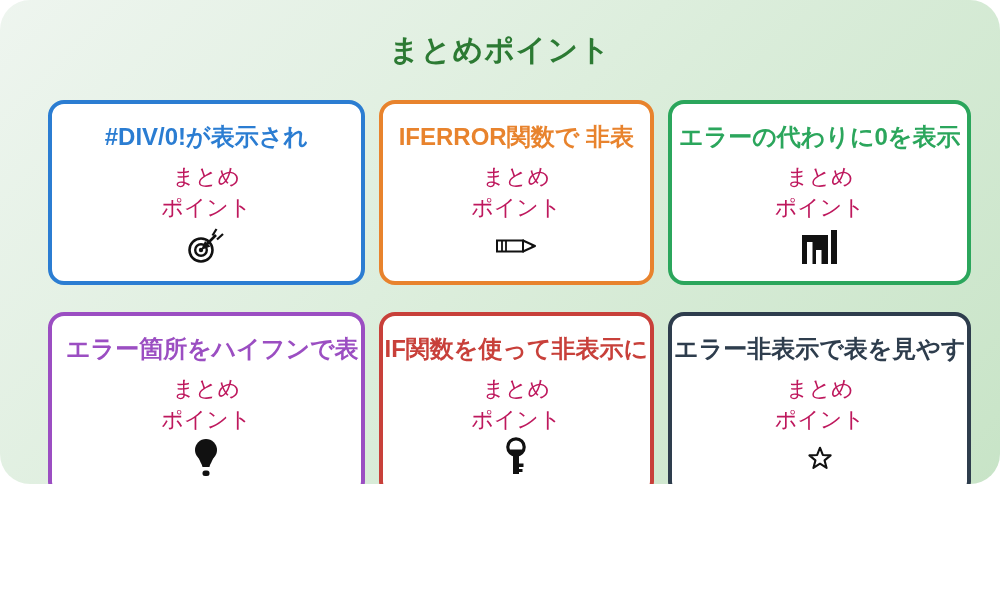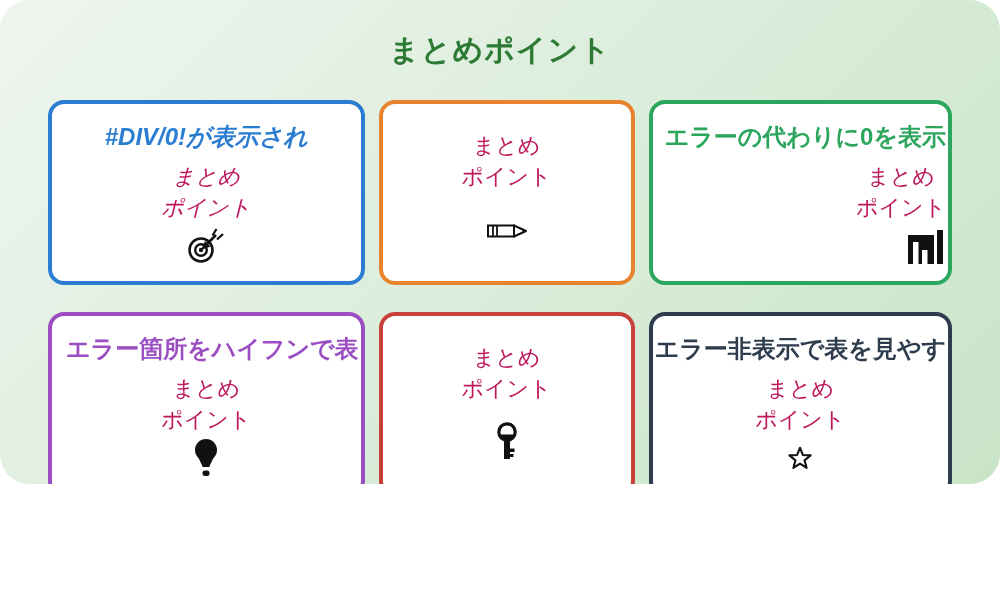--- a/index.html
+++ b/index.html
@@ -58,56 +58,57 @@
 </style>
 </head>
 <body>
 
 <div class="page">
 
   <div class="page-title" style="color: rgb(44, 122, 51);">まとめポイント</div>
 
   <div class="grid">
 
-    <div class="card" style="border-color: rgb(43, 125, 210); font-style: italic;">
+    <div class="card" style="border-color: rgb(43, 125, 210);">
       <div class="card-title" style="color: rgb(43, 125, 210);">#DIV/0!が表示され</div>
       <div class="card-sub">
         <div>まとめ</div>
         <div>ポイント</div>
       </div>
       <div class="icon-box">
         <svg width="42" height="38" viewBox="0 0 42 38">
           <circle cx="16" cy="23" r="11.5" fill="none" stroke="#111" stroke-width="2.6"></circle>
           <circle cx="16" cy="23" r="5.8" fill="none" stroke="#111" stroke-width="2.4"></circle>
           <circle cx="16" cy="23" r="2.2" fill="#111"></circle>
           <line x1="31" y1="8" x2="19" y2="20" stroke="#111" stroke-width="2.6"></line>
           <path d="M16 23 L25.5 19.5 L20 14 Z" fill="#111"></path>
           <line x1="31.5" y1="2" x2="27.5" y2="8.5" stroke="#111" stroke-width="2.2"></line>
           <line x1="38" y1="7" x2="32" y2="12.5" stroke="#111" stroke-width="2.2"></line>
         </svg>
       </div>
     </div>
 
     <div class="card" style="border-color: rgb(232, 131, 45);">
+      <div class="card-title" style="color: rgb(232, 131, 45);">IFERROR関数で 非表</div>
       <div class="card-sub">
         <div>まとめ</div>
         <div>ポイント</div>
       </div>
       <div class="icon-box">
         <svg width="44" height="22" viewBox="0 0 44 22">
           <rect x="3" y="5.5" width="26" height="11" fill="none" stroke="#111" stroke-width="2"></rect>
           <line x1="8" y1="5.5" x2="8" y2="16.5" stroke="#111" stroke-width="1.8"></line>
           <line x1="12" y1="5.5" x2="12" y2="16.5" stroke="#111" stroke-width="1.8"></line>
           <path d="M29 5.5 L41 11 L29 16.5 Z" fill="#fff" stroke="#111" stroke-width="2" stroke-linejoin="round"></path>
           <path d="M37.5 9.4 L41 11 L37.5 12.6 Z" fill="#111"></path>
         </svg>
       </div>
     </div>
 
-    <div class="card" style="border-color: rgb(43, 166, 92); align-items: flex-end;">
+    <div class="card" style="border-color: rgb(43, 166, 92);">
       <div class="card-title" style="color: rgb(43, 166, 92);">エラーの代わりに0を表示</div>
       <div class="card-sub">
         <div>まとめ</div>
         <div>ポイント</div>
       </div>
       <div class="icon-box">
         <svg width="40" height="38" viewBox="0 0 40 38">
           <rect x="2" y="8" width="26" height="29" fill="#111"></rect>
           <rect x="7" y="15" width="5.5" height="22" fill="#fff"></rect>
           <rect x="16" y="23" width="5.5" height="14" fill="#fff"></rect>
@@ -126,20 +127,21 @@
       <div class="icon-box">
         <svg width="26" height="40" viewBox="0 0 26 40">
           <circle cx="13" cy="12" r="11" fill="#111"></circle>
           <path d="M4 16 C7 24 9 26 9.5 29 L16.5 29 C17 26 19 24 22 16 Z" fill="#111"></path>
           <rect x="9.5" y="32.5" width="7" height="5.5" rx="2.5" fill="#111"></rect>
         </svg>
       </div>
     </div>
 
     <div class="card" style="border-color: rgb(200, 64, 58);">
+      <div class="card-title" style="color: rgb(200, 64, 58);">IF関数を使って非表示に</div>
       <div class="card-sub">
         <div>まとめ</div>
         <div>ポイント</div>
       </div>
       <div class="icon-box">
         <svg width="24" height="42" viewBox="0 0 24 42">
           <circle cx="12" cy="10" r="8.2" fill="none" stroke="#111" stroke-width="3.2"></circle>
           <path d="M4.2 12.5 A8.2 8.2 0 0 0 19.8 12.5 Z" fill="#111"></path>
           <rect x="9" y="17" width="6" height="20" fill="#111"></rect>
           <rect x="15" y="26.5" width="4.5" height="3.5" fill="#111"></rect>

